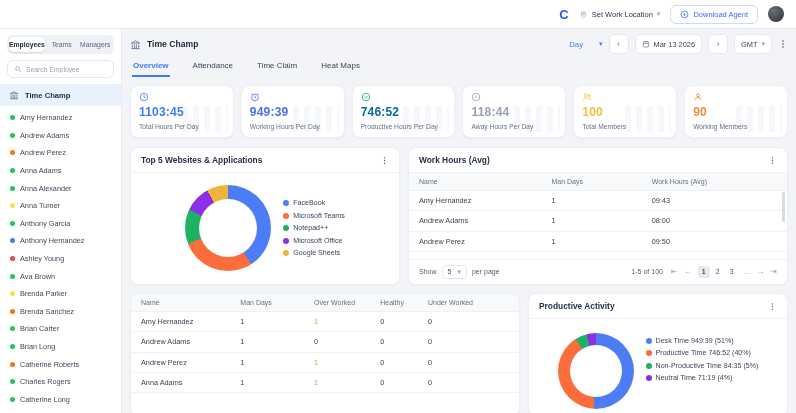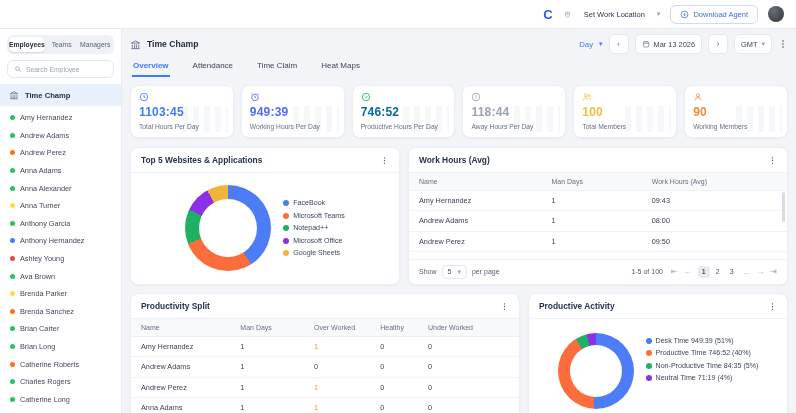--- a/index.html
+++ b/index.html
@@ -3,21 +3,21 @@
 <meta charset="utf-8">
 <style>
   html,body{margin:0;padding:0;}
   body{width:796px;height:413px;overflow:hidden;position:relative;background:#f2f4f8;
        font-family:"Liberation Sans","DejaVu Sans",sans-serif;color:#2b3447;-webkit-font-smoothing:antialiased;}
   .app{display:flex;flex-direction:column;height:100%;}
   
   .topbar{height:28px;background:#fff;border-bottom:1px solid #e7eaf1;display:flex;align-items:center;
           justify-content:flex-end;gap:10px;padding:0 12px;flex:0 0 auto;}
   .logo-c{font-size:13px;font-weight:800;color:#2a56f0;line-height:1;}
-  .wl{display:flex;align-items:flex-start;gap:12px;font-size:7.5px;color:#2c3850;cursor:pointer;}
+  .wl{display:flex;align-items:flex-start;gap:4px;font-size:7.5px;color:#2c3850;cursor:pointer;}
   .chev{color:#98a2b3;font-size:7px;}
   .dl-btn{display:flex;align-items:center;gap:4px;border:1px solid #ccd9f8;background:#fff;color:#3e6bf0;
           font-size:7.5px;border-radius:6px;padding:4px 9px;cursor:pointer;}
   .avatar{width:16px;height:16px;border-radius:50%;background:radial-gradient(circle at 35% 30%,#6b6f78,#2e3138);}
   
   .content{display:flex;flex:1;min-height:0;}
   
   .sidebar{width:121px;flex:0 0 auto;background:#fff;border-right:1px solid #e8ebf2;display:flex;flex-direction:column;overflow:hidden;}
   .side-tabs{display:flex;background:#eef1f6;border-radius:6px;margin:6px 7px 0;padding:2px;}
   .side-tab{flex:1;text-align:center;font-size:6.8px;color:#5a6478;padding:4px 0;border-radius:5px;cursor:pointer;white-space:nowrap;}
@@ -28,21 +28,21 @@
   .org-item{display:flex;align-items:center;gap:6px;background:#e9f1fd;padding:6px 9px;margin-top:6px;
             font-size:7.6px;font-weight:700;color:#1e2b45;cursor:pointer;}
   .emp-list{flex:1;overflow:hidden;padding-top:3px;}
   .emp{display:flex;align-items:center;gap:5px;padding:4.3px 10px;font-size:7.3px;color:#40495c;cursor:pointer;white-space:nowrap;}
   .dot{width:5px;height:5px;border-radius:50%;flex:0 0 auto;}
   
   .main{flex:1;min-width:0;padding:5px 8px 0;display:flex;flex-direction:column;overflow:hidden;}
   .main-head{display:flex;align-items:center;justify-content:space-between;height:22px;}
   .mh-title{display:flex;align-items:center;gap:6px;font-size:8.6px;font-weight:700;color:#1d2939;}
   .mh-controls{display:flex;align-items:center;gap:6px;}
-  .period{display:flex;align-items:center;gap:6px;color:#3f7bf6;font-size:7.8px;cursor:pointer;}
+  .period{display:flex;align-items:center;gap:16px;color:#3f7bf6;font-size:7.8px;cursor:pointer;}
   .period .chev{color:#3f7bf6;}
   .ctrl-box{display:flex;align-items:center;gap:4px;border:1px solid #e3e7ef;background:#fff;border-radius:5px;
             height:18px;padding:0 6px;font-size:7.4px;color:#394456;cursor:pointer;}
   .sq{width:18px;justify-content:center;padding:0;color:#6b7280;font-size:9px;}
   .kebab{color:#39404f;cursor:pointer;display:flex;align-items:center;}
   
   .tabs{display:flex;gap:22px;margin:4px 2px 8px;align-items:flex-end;}
   .tab{font-size:8px;color:#3c4557;padding:3px 1px 5px;cursor:pointer;display:flex;align-items:center;gap:4px;border-bottom:2px solid transparent;}
   .tab.active{color:#3f7bf6;font-weight:700;border-bottom-color:#3f7bf6;}
   .badge{background:#e9effd;border:1px solid #d8e2fb;color:#7288cc;font-size:5.4px;padding:1px 4px;border-radius:3px;line-height:1.3;}
@@ -493,30 +493,20 @@
                 <span class="pg-arrow">⇥</span>
               </span>
             </div>
           </div>
           <span class="scroll-thumb"></span>
         </div>
       </div>
 
       <div class="row bot">
         <div class="card c-ps">
-          <div class="card-head">
-            <span class="card-title">Productivity Split</span>
-            <span class="kebab">
-              <svg width="9" height="11" viewBox="0 0 24 24" fill="#4b5563">
-                  <circle cx="12" cy="5" r="1.8"></circle>
-                  <circle cx="12" cy="12" r="1.8"></circle>
-                  <circle cx="12" cy="19" r="1.8"></circle>
-                </svg>
-              </span>
-          </div>
           <div class="t-head g-ps">
             <span>Name</span>
             <span>Man Days</span>
             <span>Over Worked</span>
             <span>Healthy</span>
             <span>Under Worked</span>
           </div>
           <div class="t-body">
 
               <div class="t-row g-ps">

